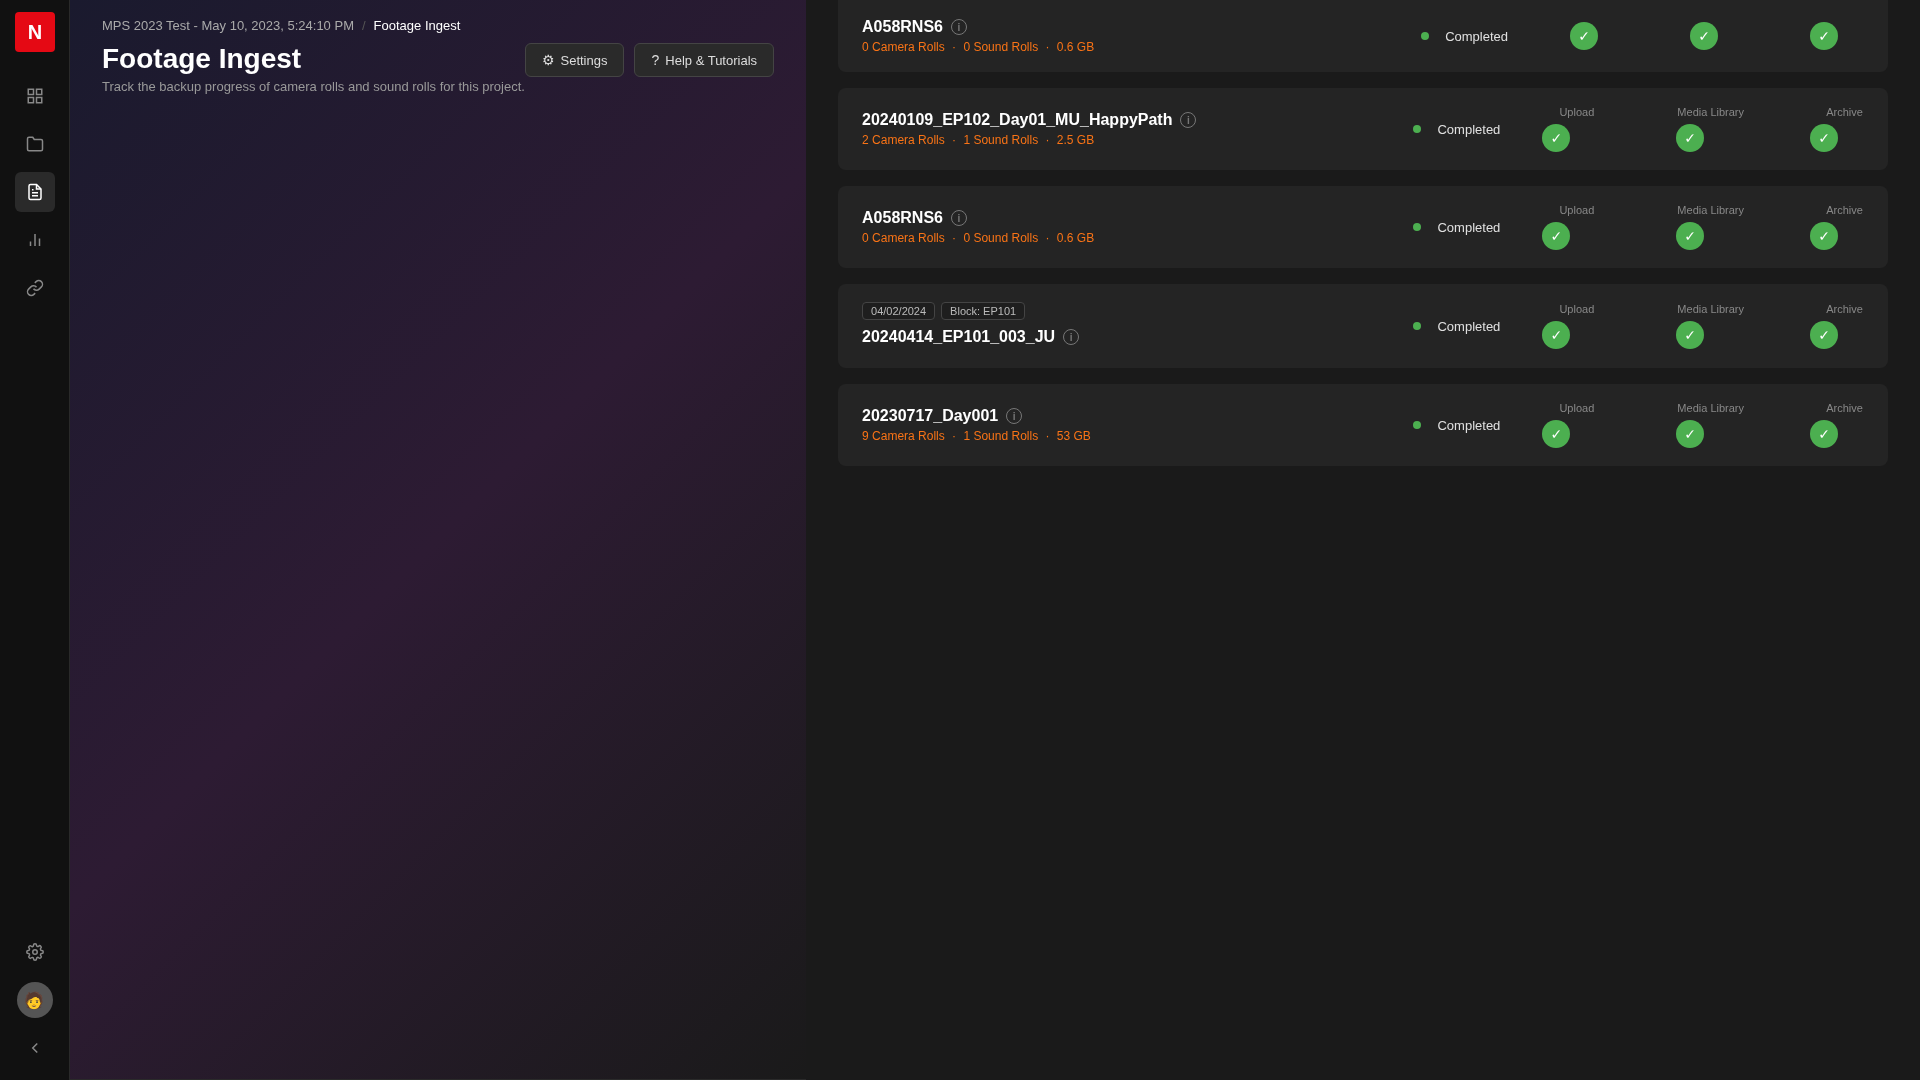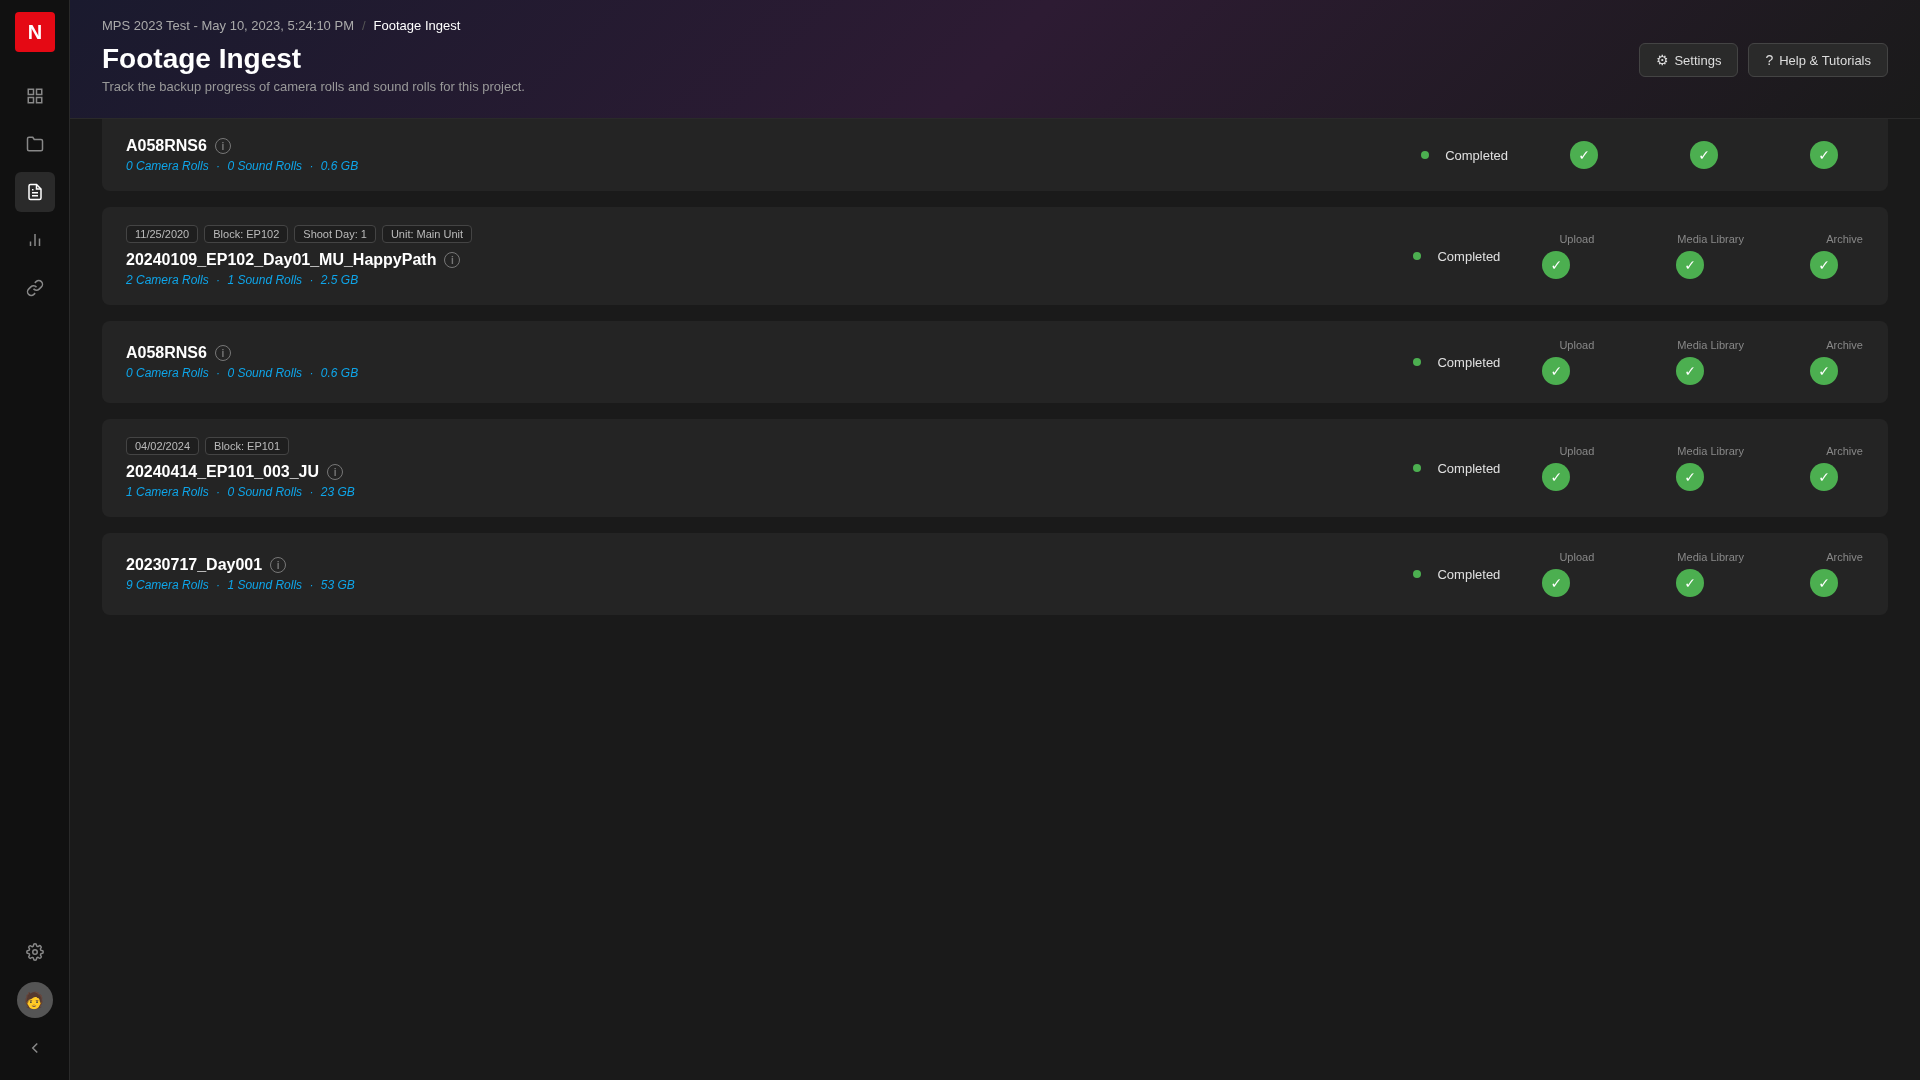--- a/index.html
+++ b/index.html
@@ -67,21 +67,21 @@
       display: flex;
       align-items: center;
       justify-content: center;
       font-size: 16px;
     }
 
     
     .main {
       flex: 1;
       display: flex;
-      flex-direction: column;
+      flex-direction: row;
       overflow: hidden;
     }
 
     
     .header {
       background: linear-gradient(135deg, #1a1a2e 0%, #2d1b33 50%, #1a1a1a 100%);
       padding: 18px 32px 24px;
       border-bottom: 1px solid #2a2a2a;
     }
     .breadcrumb {
@@ -185,22 +185,21 @@
       display: inline-flex;
       align-items: center;
       justify-content: center;
       font-size: 10px;
       color: #777;
       cursor: pointer;
       flex-shrink: 0;
     }
     .card-meta {
       font-size: 12px;
-      color: #0ea5e9;
-      font-style: italic;
+      color: #f97316;
     }
     .card-meta span { margin-right: 4px; }
 
     .status-area {
       display: flex;
       align-items: center;
       gap: 16px;
       min-width: 130px;
       justify-content: flex-end;
     }
@@ -371,26 +370,20 @@
           <div class="check-icon">✓</div>
         </div>
         <div class="col-group">
           <div class="check-icon">✓</div>
         </div>
       </div>
     </div>
 
     <div class="ingest-card">
       <div class="card-left">
-        <div class="tags">
-          <span class="tag">11/25/2020</span>
-          <span class="tag">Block: EP102</span>
-          <span class="tag">Shoot Day: 1</span>
-          <span class="tag">Unit: Main Unit</span>
-        </div>
         <div class="card-name">
           <span>20240109_EP102_Day01_MU_HappyPath</span>
           <span class="info-icon">i</span>
         </div>
         <div class="card-meta">
           <span>2  Camera Rolls</span>
           <span> · </span>
           <span>1  Sound Rolls</span>
           <span> · </span>
           <span>2.5 GB</span>
@@ -453,27 +446,20 @@
     <div class="ingest-card">
       <div class="card-left">
         <div class="tags">
           <span class="tag">04/02/2024</span>
           <span class="tag">Block: EP101</span>
         </div>
         <div class="card-name">
           <span>20240414_EP101_003_JU</span>
           <span class="info-icon">i</span>
         </div>
-        <div class="card-meta">
-          <span>1  Camera Rolls</span>
-          <span> · </span>
-          <span>0  Sound Rolls</span>
-          <span> · </span>
-          <span>23 GB</span>
-        </div>
       </div>
       <div class="status-area">
         <div class="status-dot completed"></div>
         <span class="status-text completed">Completed</span>
       </div>
       <div class="col-headers">
         <div class="col-group">
           <span class="col-label">Upload</span>
           <div class="check-icon">✓</div>
         </div>

